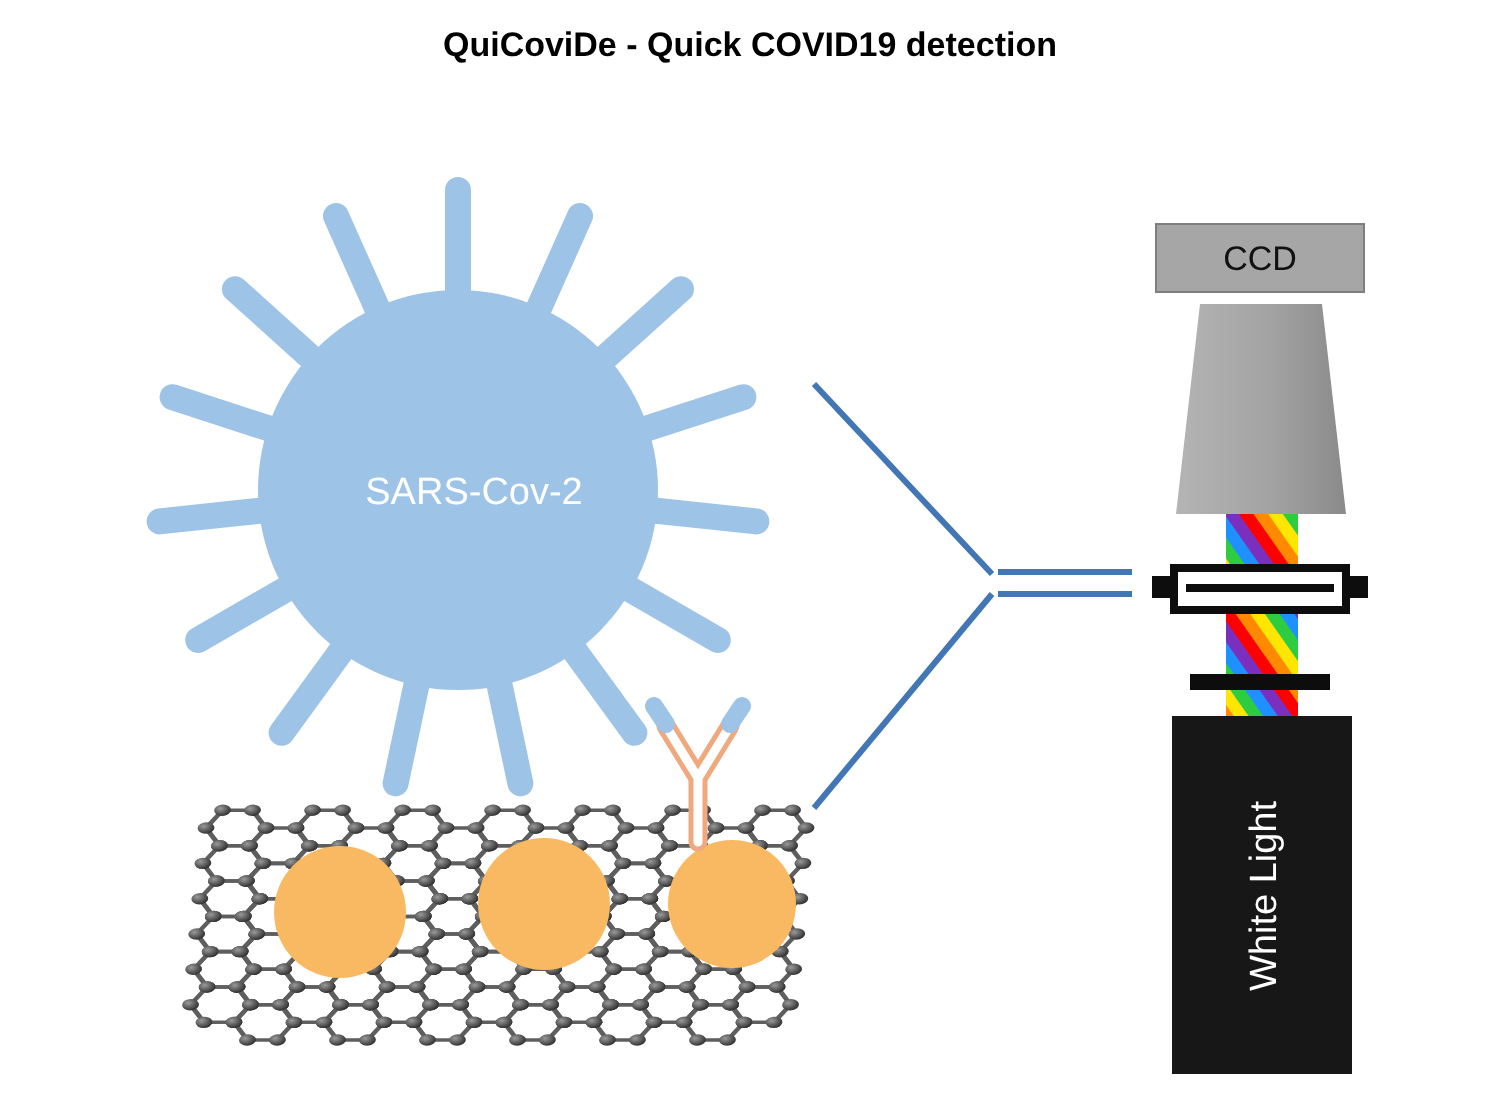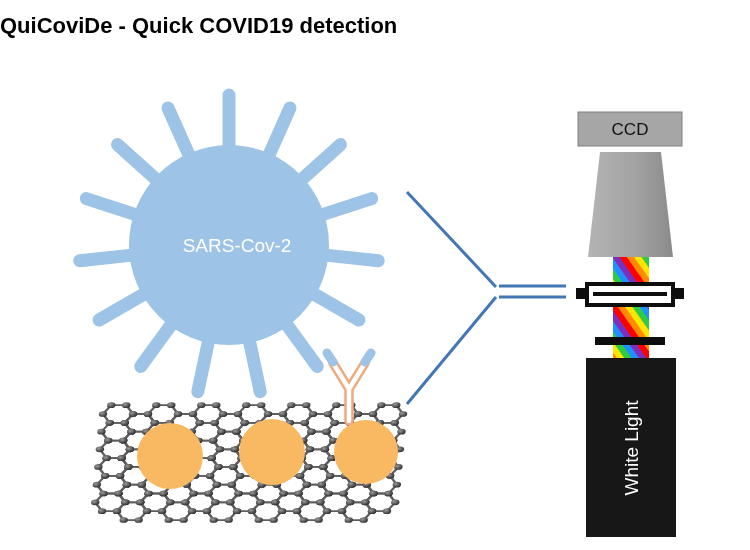--- a/index.html
+++ b/index.html
@@ -1,19 +1,19 @@
 <!DOCTYPE html>
 <html><head>
 <meta charset="utf-8">
 <style>
   html,body{margin:0;padding:0;background:#ffffff;}
   #canvas{position:relative;width:750px;height:550px;background:#ffffff;overflow:hidden;
           font-family:"Liberation Sans",sans-serif;}
-  #title{position:absolute;top:13px;left:0;width:100%;text-align:left;
-         font-size:22px;font-weight:bold;color:#000;}
+  #title{position:absolute;top:13px;left:0;width:100%;text-align:center;
+         font-size:17px;font-weight:bold;color:#000;}
   #diagram{position:absolute;left:0;top:0;}
   svg text{font-family:"Liberation Sans",sans-serif;}
 </style>
 </head>
 <body>
 
 <div id="canvas">
   <div id="title">QuiCoviDe - Quick COVID19 detection</div>
 
   <svg id="diagram" width="750" height="550" viewBox="0 0 750 550">

